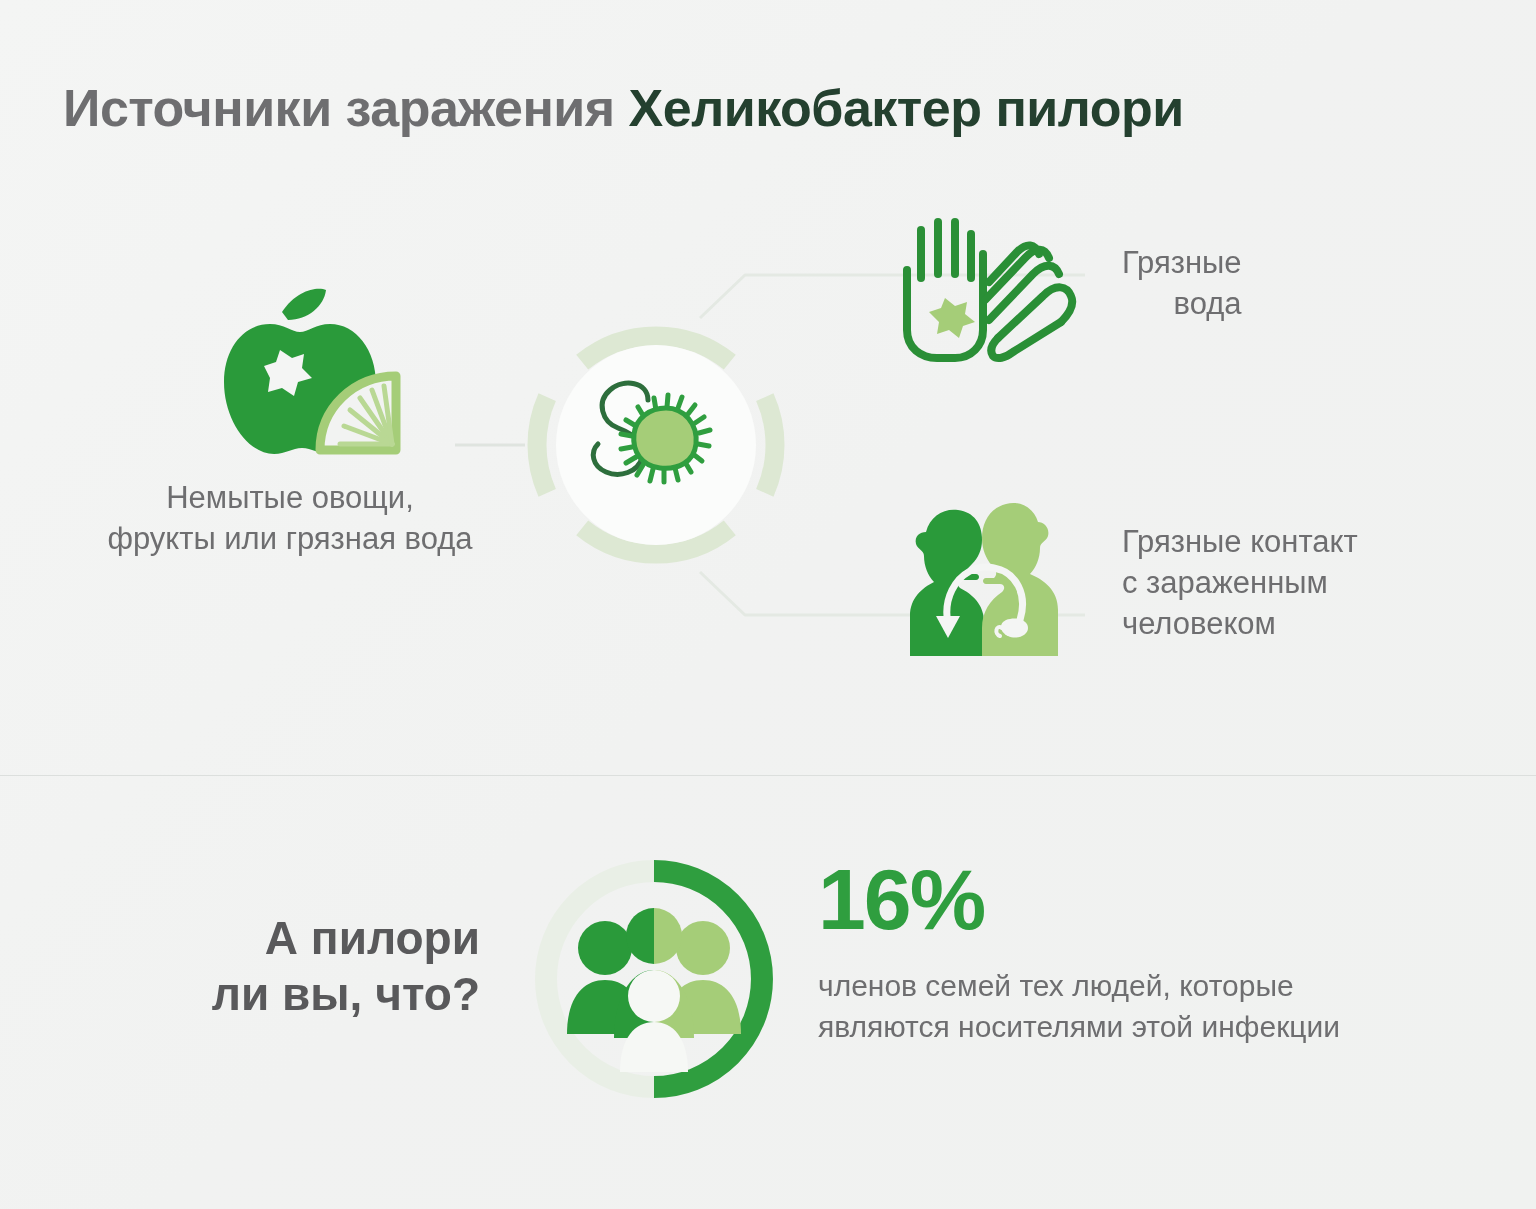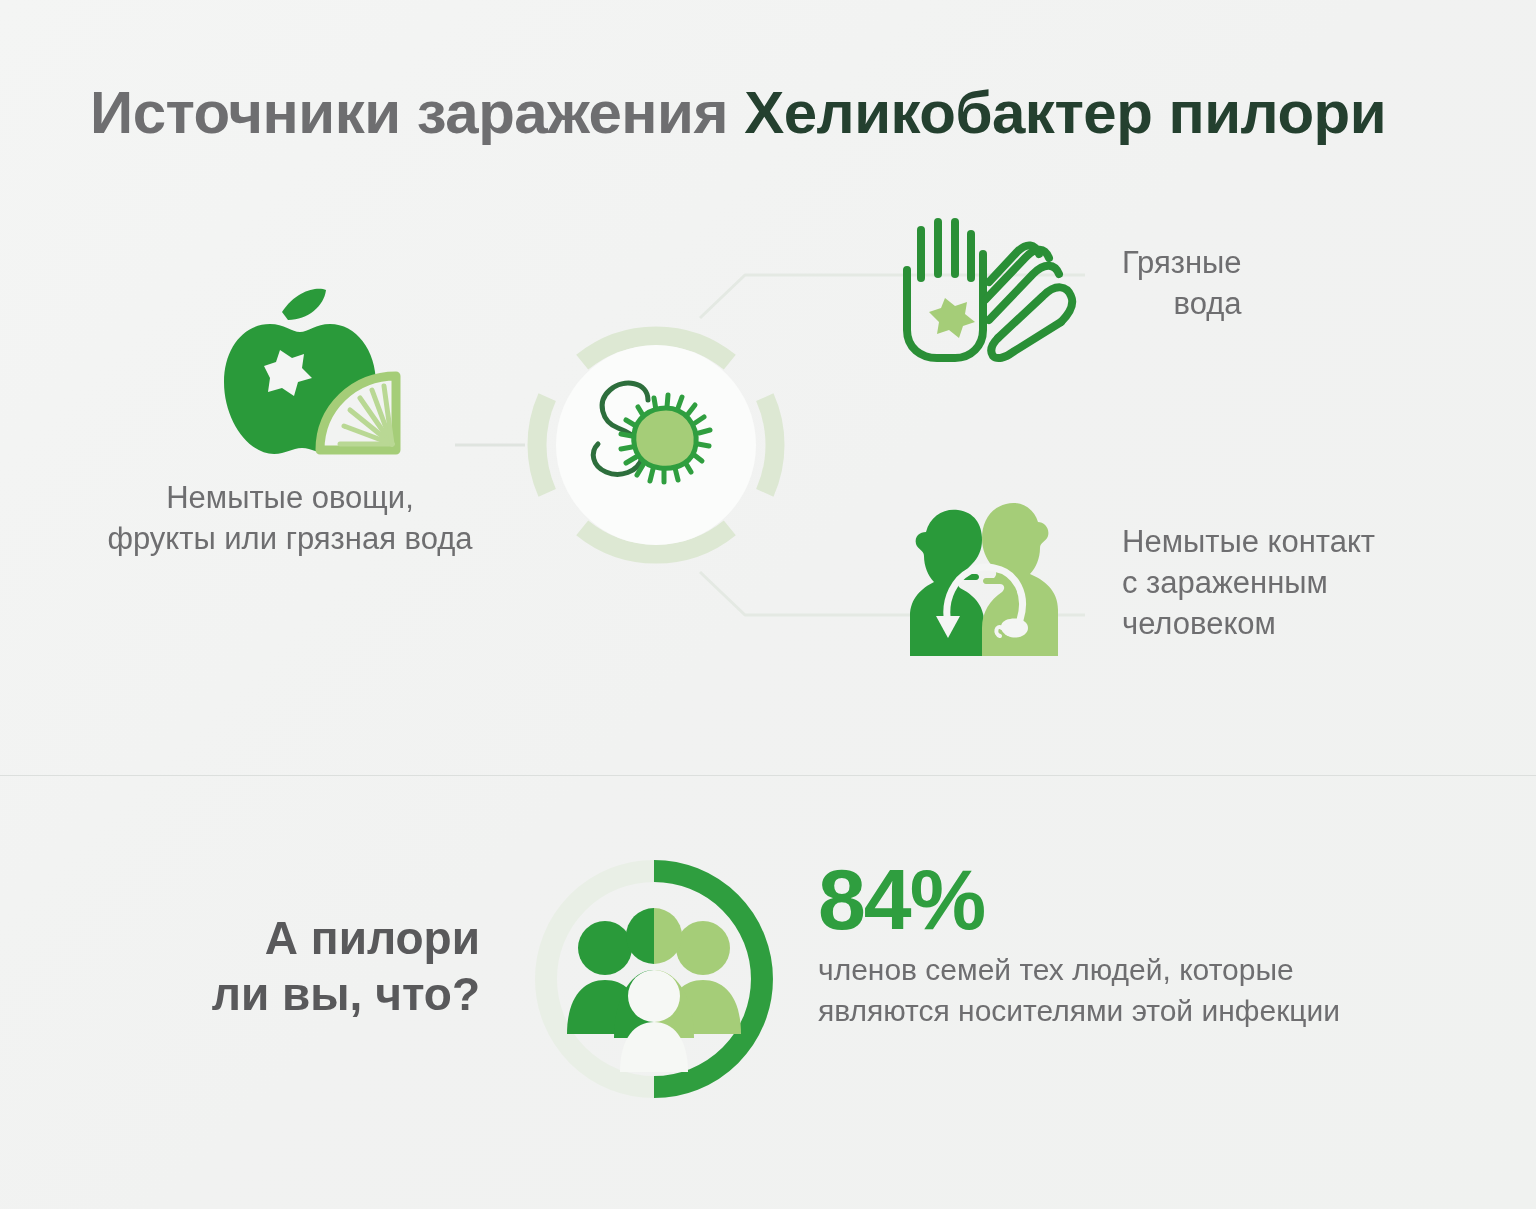--- a/index.html
+++ b/index.html
@@ -15,23 +15,23 @@
   #page {
     position: relative;
     width: 1536px;
     height: 1209px;
     background: linear-gradient(135deg, #f4f5f4 0%, #f1f2f1 50%, #f0f2f0 100%);
   }
 
   
   .title {
     position: absolute;
-    left: 90px;
+    left: 63px;
     top: 78px;
-    font-size: 60px;
+    font-size: 52px;
     font-weight: bold;
     letter-spacing: -0.5px;
     white-space: nowrap;
   }
   .title .t-gray  { color: #6e6e70; }
   .title .t-green { color: #24402f; }
 
   
   .divider {
     position: absolute;
@@ -97,21 +97,21 @@
     width: 670px;
   }
   #stat-value {
     color: #2f9e3f;
     font-size: 86px;
     font-weight: bold;
     line-height: 0.96;
     letter-spacing: -2px;
   }
   #stat-desc {
-    margin-top: 8px;
+    margin-top: 24px;
     color: #6e6e70;
     font-size: 30px;
     line-height: 1.38;
   }
 </style>
 </head>
 <body>
 
 <div id="page">
 
@@ -257,21 +257,21 @@
     <div>Немытые овощи,</div>
     <div>фрукты или грязная вода</div>
   </div>
 
   <div class="label" id="label-hands">
     <div>Грязные</div>
     <div>вода</div>
   </div>
 
   <div class="label" id="label-people">
-    <div>Немытые контакт</div>
+    <div>Грязные контакт</div>
     <div>с зараженным</div>
     <div>человеком</div>
   </div>
 
   <div id="know-heading">
     <div>А пилори</div>
     <div>ли вы, что?</div>
   </div>
 
   <div class="icon-box" id="donut-icon">
@@ -299,20 +299,20 @@
       </g>
 
       <g>
         <circle cx="127" cy="148" r="26" fill="#f6f8f5"></circle>
         <path d="M93 224 C93 190 108 174 127 174 C146 174 161 190 161 224 Z" fill="#f6f8f5"></path>
       </g>
     </svg>
   </div>
 
   <div id="stat-block">
-    <div id="stat-value">84%</div>
+    <div id="stat-value">16%</div>
     <div id="stat-desc">
       <div>членов семей тех людей, которые</div>
       <div>являются носителями этой инфекции</div>
     </div>
   </div>
 
 </div>
 
 </body></html>

